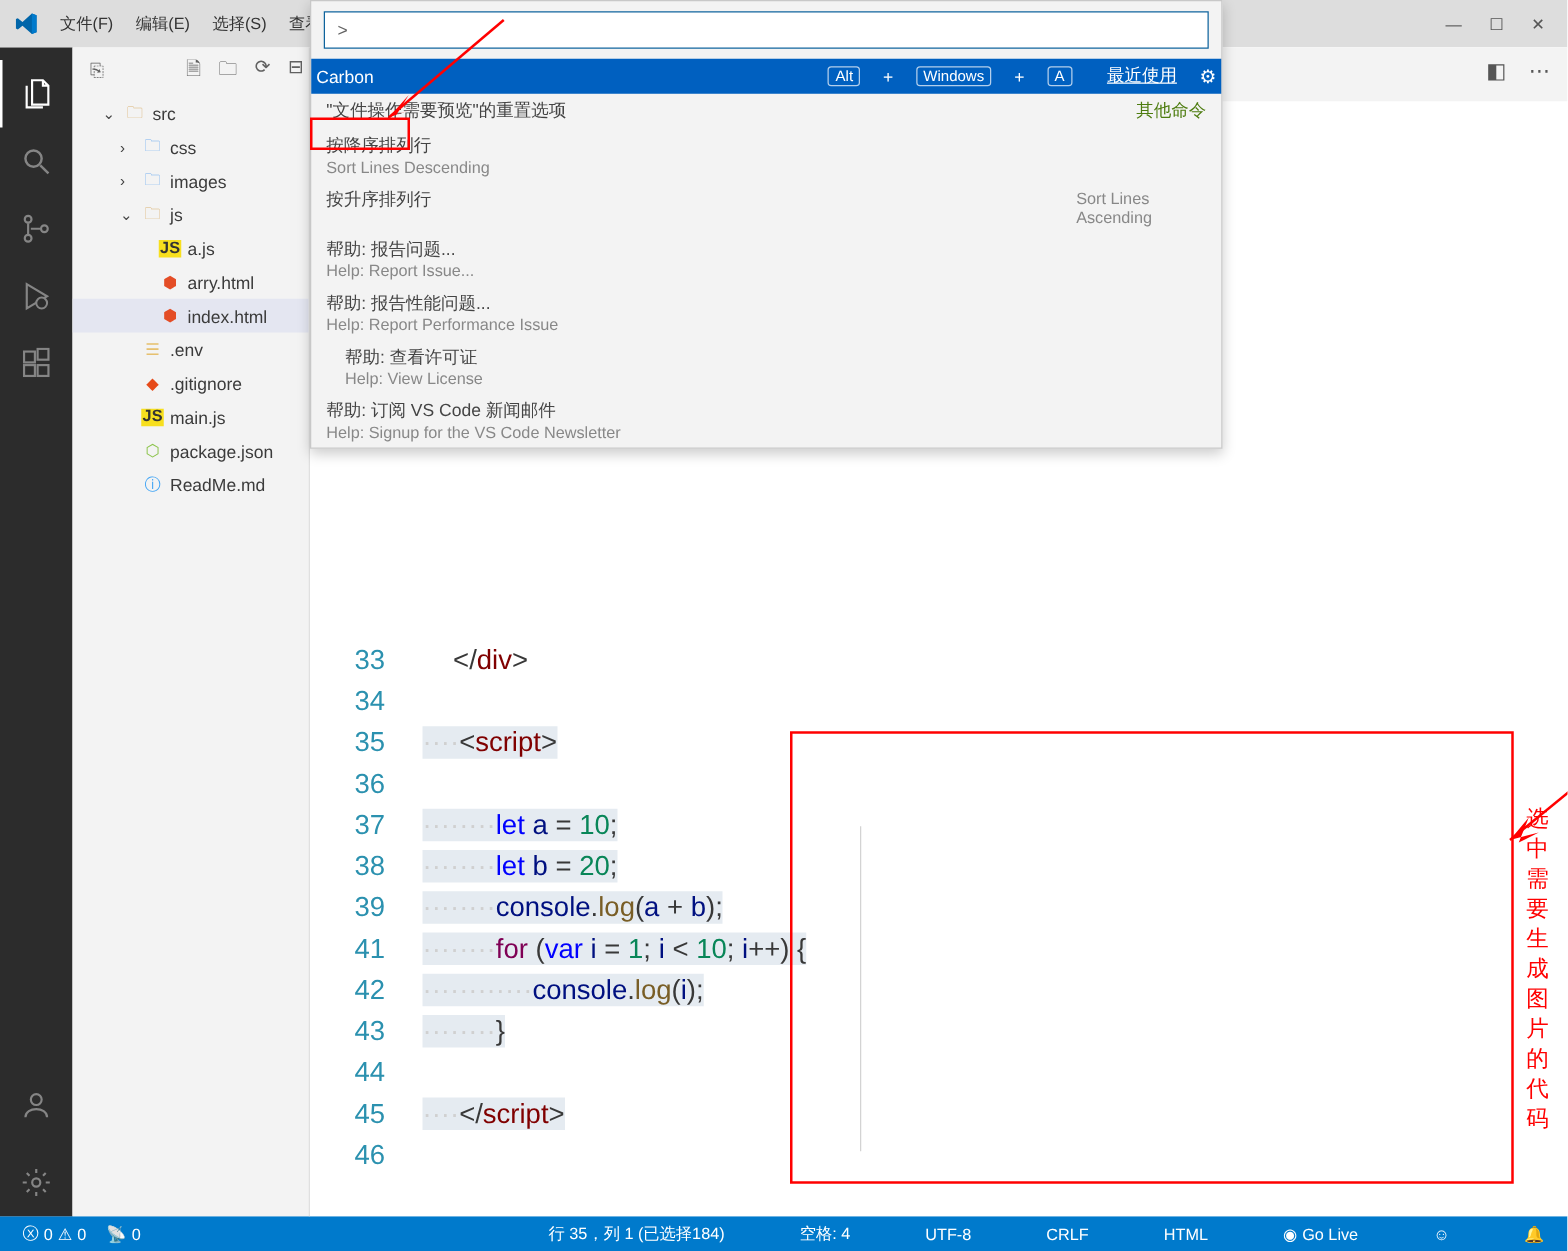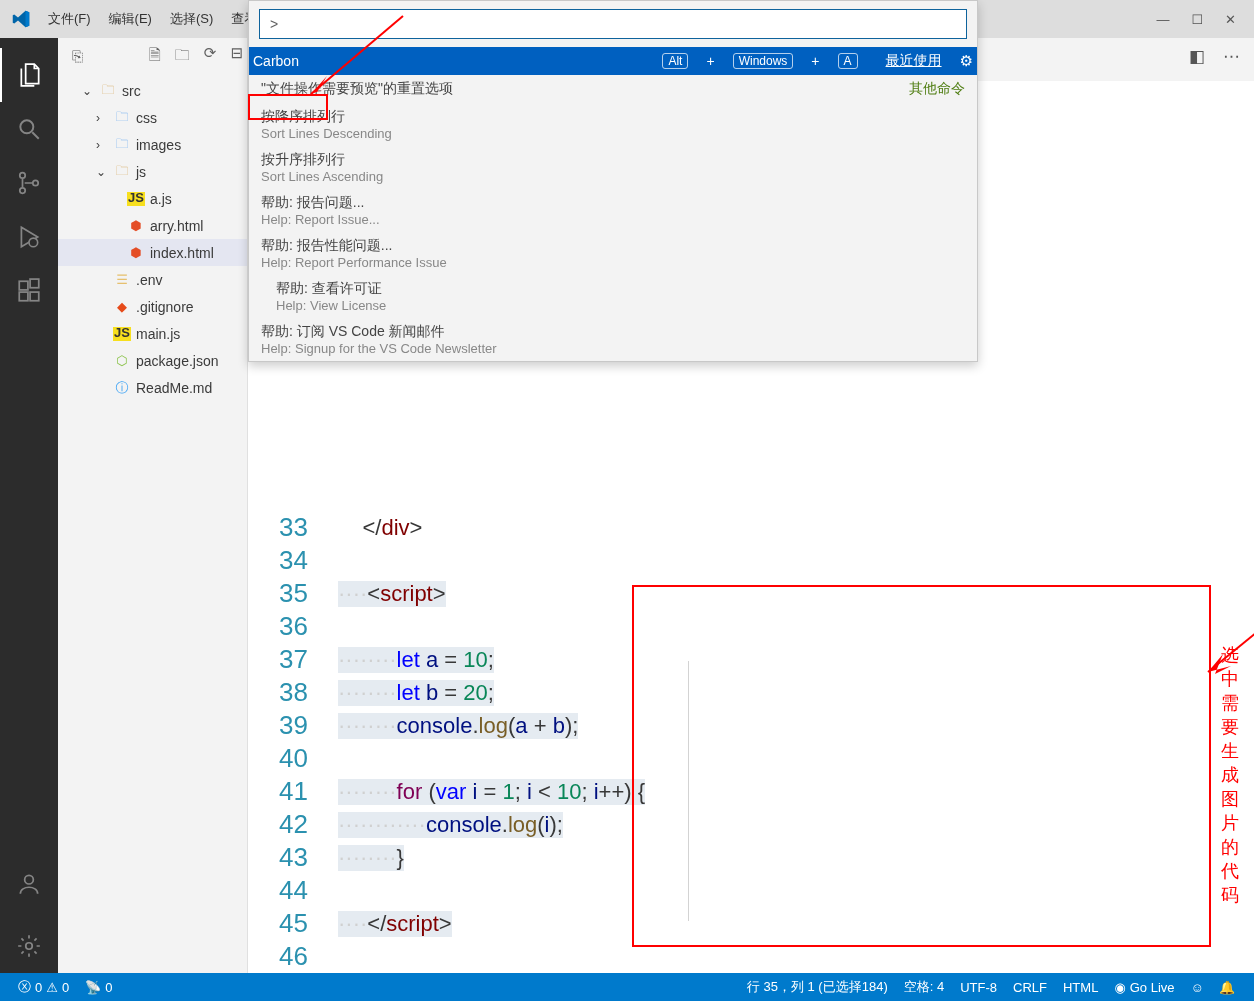--- a/index.html
+++ b/index.html
@@ -62,40 +62,40 @@
 .qo-gear { font-size:15px; }
 .red-box-carbon { position:absolute; top:94px; left:248px; width:80px; height:26px; border:2px solid #ff0000; z-index:60; pointer-events:none;}
 
 
 .anno { position:absolute; color:#ff0000; font-size:18px; font-family: "SimSun", serif; z-index:40; pointer-events:none;}
 .arrow1 { position:absolute; z-index:55; pointer-events:none;}
 
 
 .code-area { flex:1; position:relative; padding-top: 430px; font-family: Consolas, monospace; font-size: 22px; }
 .code-line { display:flex; height:33px; align-items:center; }
-.gutter { width: 90px; text-align:right; padding-right: 30px; color:#2b91af; font-size:26px; }
+.gutter { width: 90px; text-align:right; padding-right: 30px; color:#2b91af; font-size:22px; }
 .code-content { white-space: pre; position:relative; }
 .sel-bg { background: #e5ebf1; }
 .ws-dot { color: #d0d0d0; }
 .tag-punc { color: #383838; }
 .tag-name { color: #800000; }
 .kw { color: #7f0055; } 
 .kw2 { color: #0000ff; }
 .varname { color: #001080; }
 .num { color: #098658; }
 .func { color: #795e26; }
 .op { color: #383838; }
 
 .red-box-code { position:absolute; left:384px; top:547px; width:579px; height:362px; border:2px solid #ff0000; z-index:30; pointer-events:none;}
 .indent-guide { position:absolute; left: 440px; top:580px; width:1px; height:260px; background:#d3d3d3; z-index:5;}
 
 
 .statusbar { height: 28px; background: #007acc; color: #fff; display: flex; align-items: center; font-size: 13px; padding: 0 10px; }
 .statusbar .sb-item { padding: 0 8px; display:flex; align-items:center; gap:4px; cursor:pointer;}
-.statusbar .sb-right { margin-left: auto; display: flex; }
+.statusbar .sb-right { margin-left: auto; display: flex; gap: 44px; }
 
 svg { display:block; }
 </style>
 </head>
 <body>
 
 <div class="titlebar">
   <svg class="logo" viewBox="0 0 24 24">
       <path fill="#0065a9" d="M23 3l-5-2-10 9-5-4-2 1v10l2 1 5-4 10 9 5-2z"></path>
       <path fill="#007acc" d="M23 3v18l-5 2V1z"></path>
@@ -277,24 +277,20 @@
           </div>
           <div class="code-line">
             <div class="gutter">38</div>
             <div class="code-content sel-bg"><span class="ws-dot">········</span><span class="kw2">let</span> <span class="varname">b</span> <span class="op">=</span> <span class="num">20</span><span class="op">;</span></div>
           </div>
           <div class="code-line">
             <div class="gutter">39</div>
             <div class="code-content sel-bg"><span class="ws-dot">········</span><span class="varname">console</span><span class="op">.</span><span class="func">log</span><span class="op">(</span><span class="varname">a</span> <span class="op">+</span> <span class="varname">b</span><span class="op">);</span></div>
           </div>
           <div class="code-line">
-            <div class="gutter">40</div>
-            <div class="code-content sel-bg"></div>
-          </div>
-          <div class="code-line">
             <div class="gutter">41</div>
             <div class="code-content sel-bg"><span class="ws-dot">········</span><span class="kw">for</span> <span class="op">(</span><span class="kw2">var</span> <span class="varname">i</span> <span class="op">=</span> <span class="num">1</span><span class="op">;</span> <span class="varname">i</span> <span class="op">&lt;</span> <span class="num">10</span><span class="op">;</span> <span class="varname">i</span><span class="op">++) {</span></div>
           </div>
           <div class="code-line">
             <div class="gutter">42</div>
             <div class="code-content sel-bg"><span class="ws-dot">············</span><span class="varname">console</span><span class="op">.</span><span class="func">log</span><span class="op">(</span><span class="varname">i</span><span class="op">);</span></div>
           </div>
           <div class="code-line">
             <div class="gutter">43</div>
             <div class="code-content sel-bg"><span class="ws-dot">········</span><span class="op">}</span></div>
@@ -345,21 +341,21 @@
           <span>"文件操作需要预览"的重置选项</span>
           <span class="qo-right">其他命令</span>
         </div>
       </div>
       <div class="qo-row" style="flex-direction: column; align-items: flex-start; padding: 5px 12px;">
         <div style="display:flex;width:100%;align-items:center;">
           <span>按降序排列行</span>
         </div>
         <div class="sub">Sort Lines Descending</div>
       </div>
-      <div class="qo-row" style="flex-direction: column; align-items: flex-start; padding: 5px 12px;">
+      <div class="qo-row" style="flex-direction: row; align-items: flex-start; padding: 5px 12px;">
         <div style="display:flex;width:100%;align-items:center;">
           <span>按升序排列行</span>
         </div>
         <div class="sub">Sort Lines Ascending</div>
       </div>
       <div class="qo-row" style="flex-direction: column; align-items: flex-start; padding: 5px 12px;">
         <div style="display:flex;width:100%;align-items:center;">
           <span>帮助: 报告问题...</span>
         </div>
         <div class="sub">Help: Report Issue...</div>

